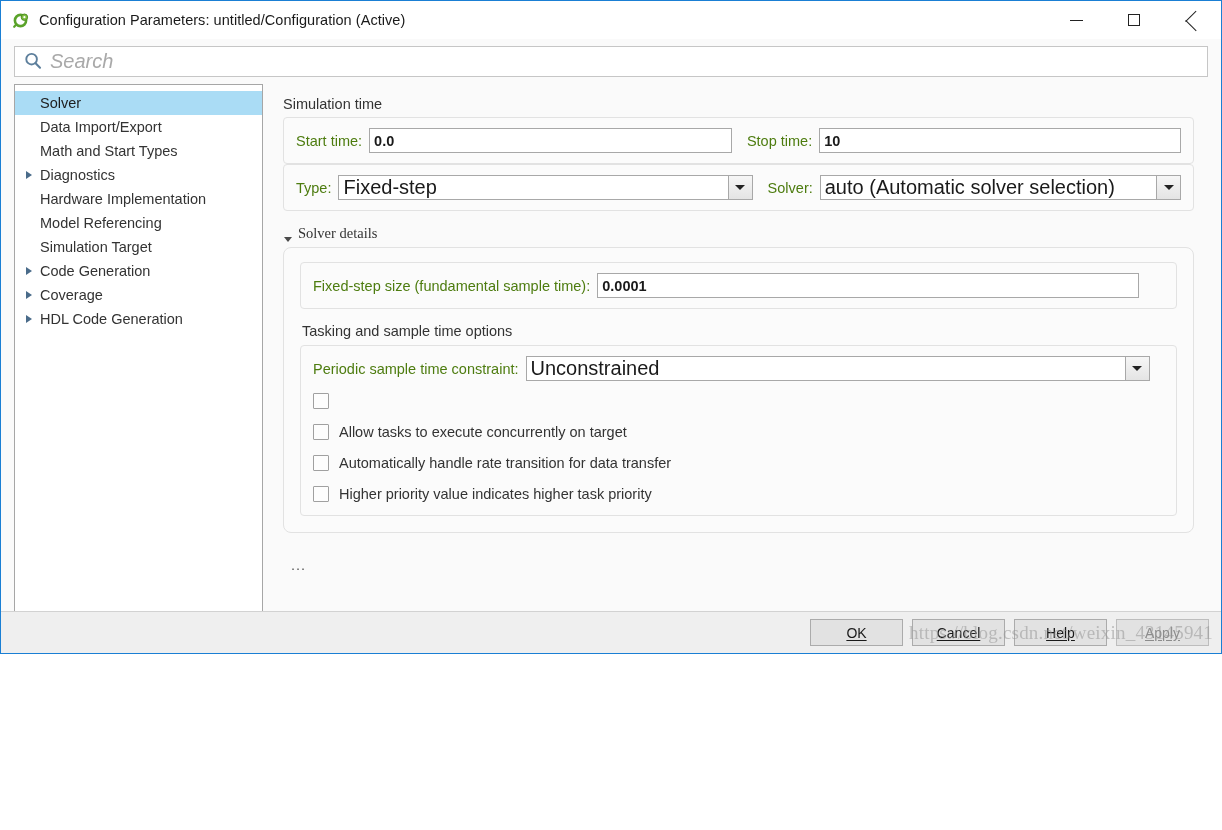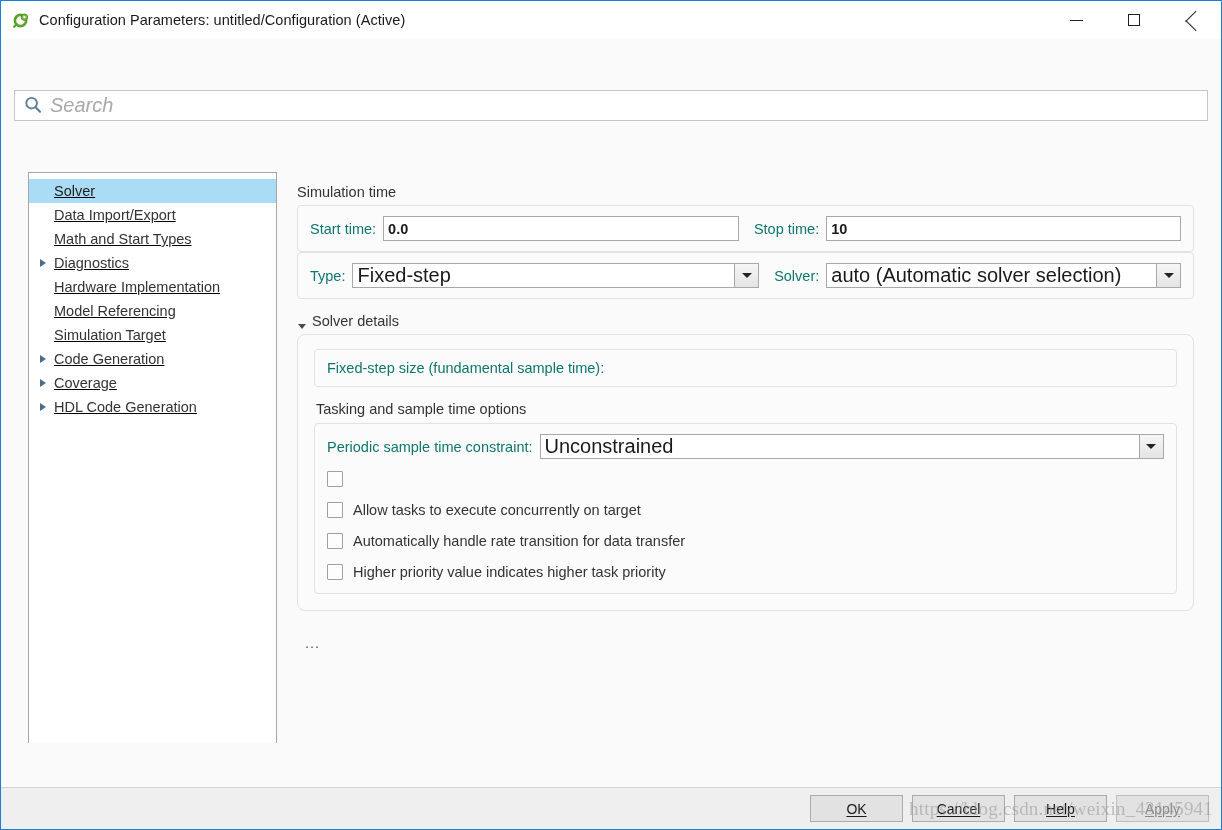--- a/index.html
+++ b/index.html
@@ -7,26 +7,25 @@
     margin: 0; padding: 0;
     width: 1222px; height: 830px;
     overflow: hidden;
     font-family: "Liberation Sans", sans-serif;
     background: #ffffff;
   }
 
   .window {
     position: absolute;
     left: 0; top: 0;
-    width: 1222px; height: 830px;
+    width: 1222px; height: 654px;
     border: 1px solid #1a7fd4;
     background: #fafafa;
     display: flex;
     flex-direction: column;
-    gap: 44px;
   }
 
   
   .titlebar {
     height: 38px;
     background: #ffffff;
     display: flex;
     align-items: center;
     flex: 0 0 auto;
     position: relative;
@@ -100,28 +99,27 @@
     flex: 1 1 auto;
     display: flex;
     background: #fafafa;
     position: relative;
     overflow: hidden;
   }
 
   
   .treepanel {
     width: 249px;
-    margin: 1px 0 0 27px;
+    margin: 1px 0 0 13px;
     height: 677px;
     background: #ffffff;
     border: 1px solid #a6a6a6;
     padding-top: 6px;
     flex: 0 0 auto;
     overflow: hidden;
-    text-decoration: underline;
   }
   .tree-item {
     height: 24px;
     display: flex;
     align-items: center;
     padding-left: 4px;
     font-size: 14.5px;
     color: #333333;
     cursor: default;
     white-space: nowrap;
@@ -156,21 +154,21 @@
     border-radius: 4px;
     background: #fbfbfb;
   }
   .grouprow {
     display: flex;
     align-items: center;
     padding: 10px 12px;
   }
   .flabel {
     font-size: 14.5px;
-    color: #0f766e;
+    color: #4d7c0f;
     white-space: nowrap;
     margin-right: 7px;
   }
   .textinput {
     height: 25px;
     background: #ffffff;
     border: 1px solid #a8a8a8;
     font-size: 14.5px;
     color: #1a1a1a;
     padding: 0 4px;
@@ -213,20 +211,21 @@
     border-left: 5px solid transparent;
     border-right: 5px solid transparent;
   }
 
   
   .expander {
     display: flex;
     align-items: flex-end;
     margin: 14px 0 5px 1px;
     cursor: default;
+    font-family: Liberation Serif, serif;
   }
   .expander .dntri2 {
     width: 0; height: 0;
     border-top: 5px solid #4b4b4b;
     border-left: 4.5px solid transparent;
     border-right: 4.5px solid transparent;
     margin-right: 6px;
   }
   .expander .etext { font-size: 14.5px; color: #333333; }
 
@@ -442,20 +441,21 @@
       <div class="expander">
         <i class="dntri2"></i>
         <span class="etext">Solver details</span>
       </div>
 
       <div class="outerpanel">
 
         <div class="group">
           <div class="grouprow">
             <span class="flabel">Fixed-step size (fundamental sample time):</span>
+            <span class="textinput" style="width:542px;">0.0001</span>
           </div>
         </div>
 
         <div class="subtitle">Tasking and sample time options</div>
 
         <div class="group">
           <div class="grouprow" style="padding-bottom:4px;">
             <span class="flabel">Periodic sample time constraint:</span>
             <span class="combo" style="width:624px;">
               <span class="val">Unconstrained</span>

